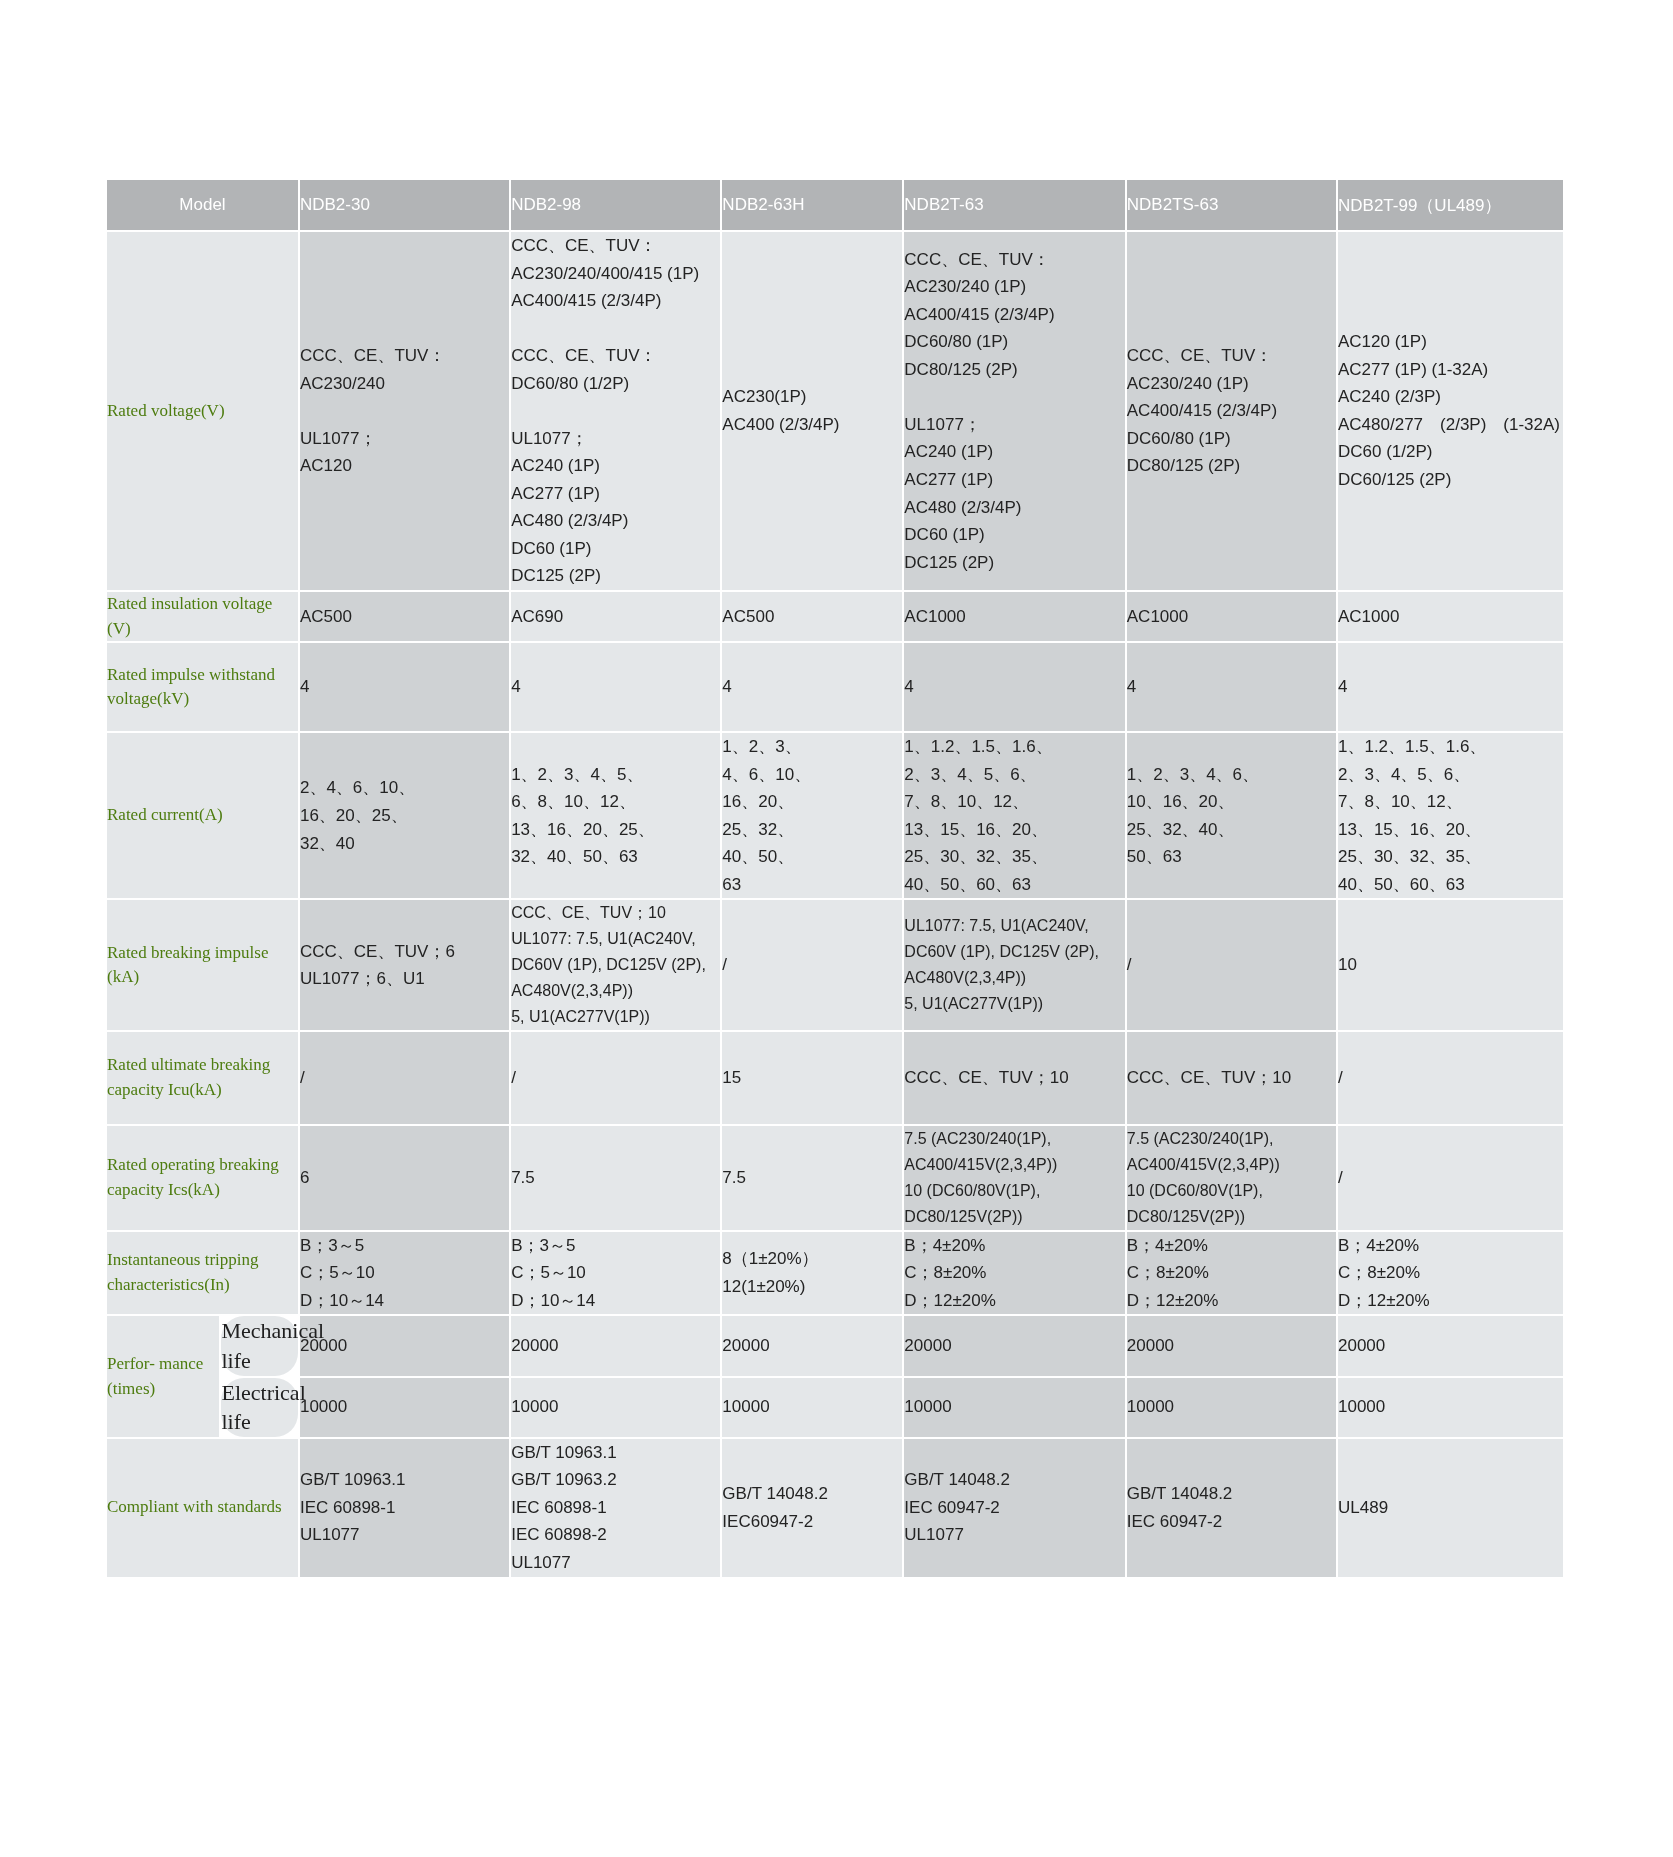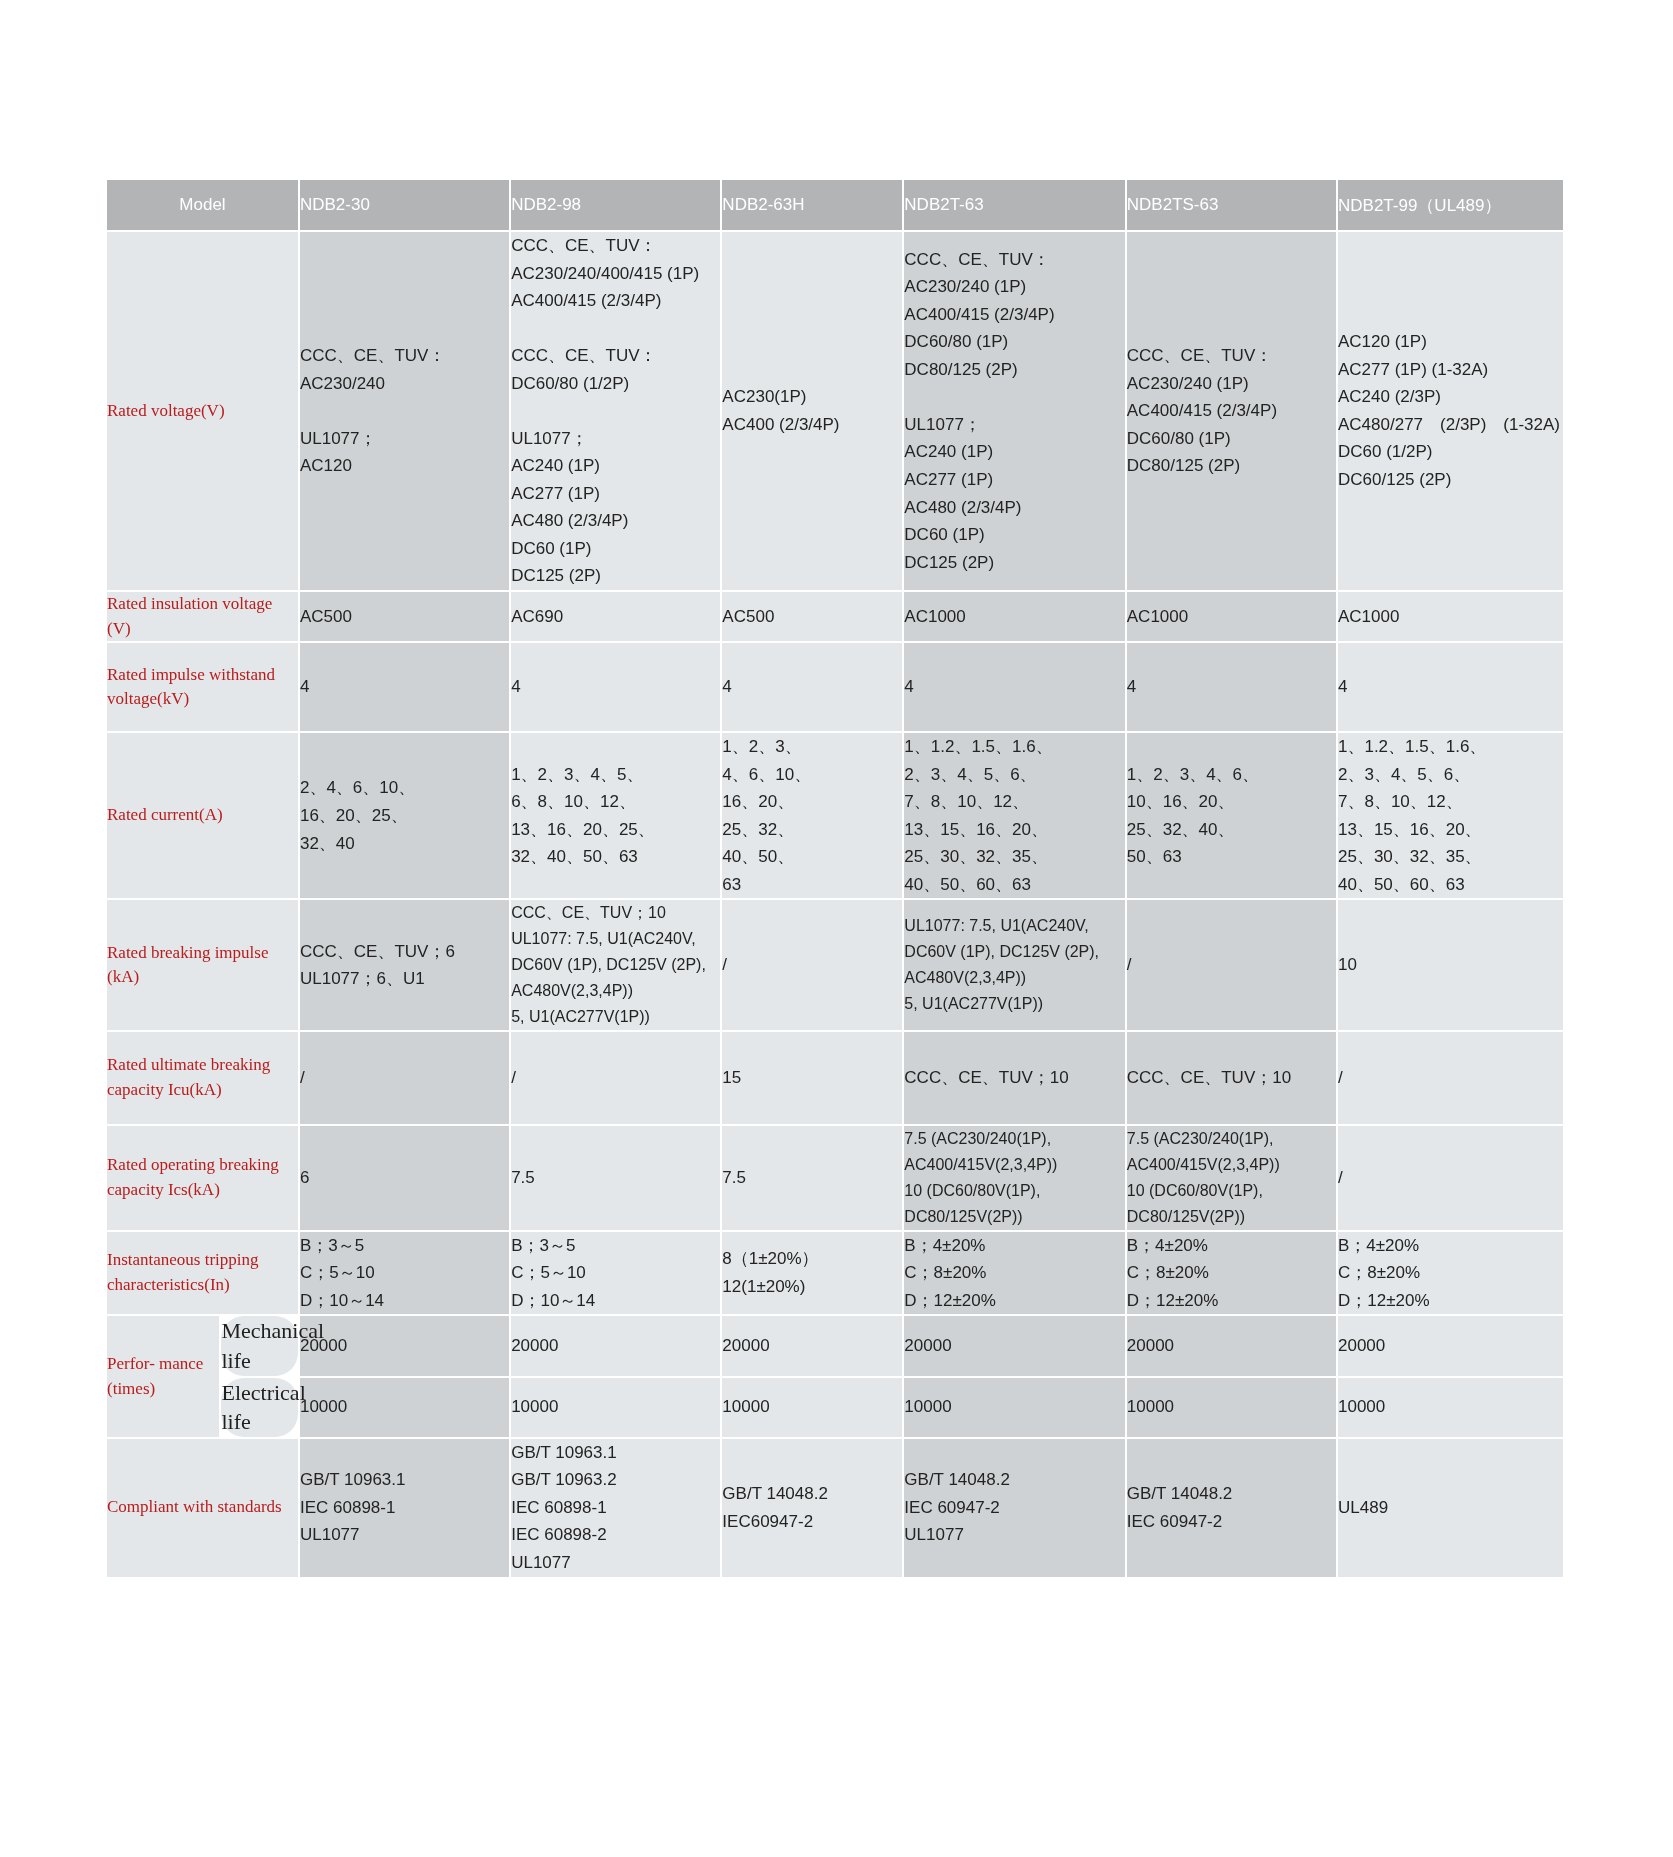--- a/index.html
+++ b/index.html
@@ -69,21 +69,21 @@
     white-space: nowrap;
   }
   .hdr-cell.model {
     text-align: center;
     padding: 2px;
   }
 
   
   .lbl {
     background: #e4e7e9;
-    color: #b91c1c;
+    color: #4d7c0f;
     font-family: "Liberation Serif", serif;
     font-size: 17px;
     line-height: 1.45;
     text-align: center;
     padding: 10px 8px;
   }
   .lbl-sub {
     background: #e4e7e9;
     color: #1f1f1f;
     font-family: "Liberation Serif", serif;

